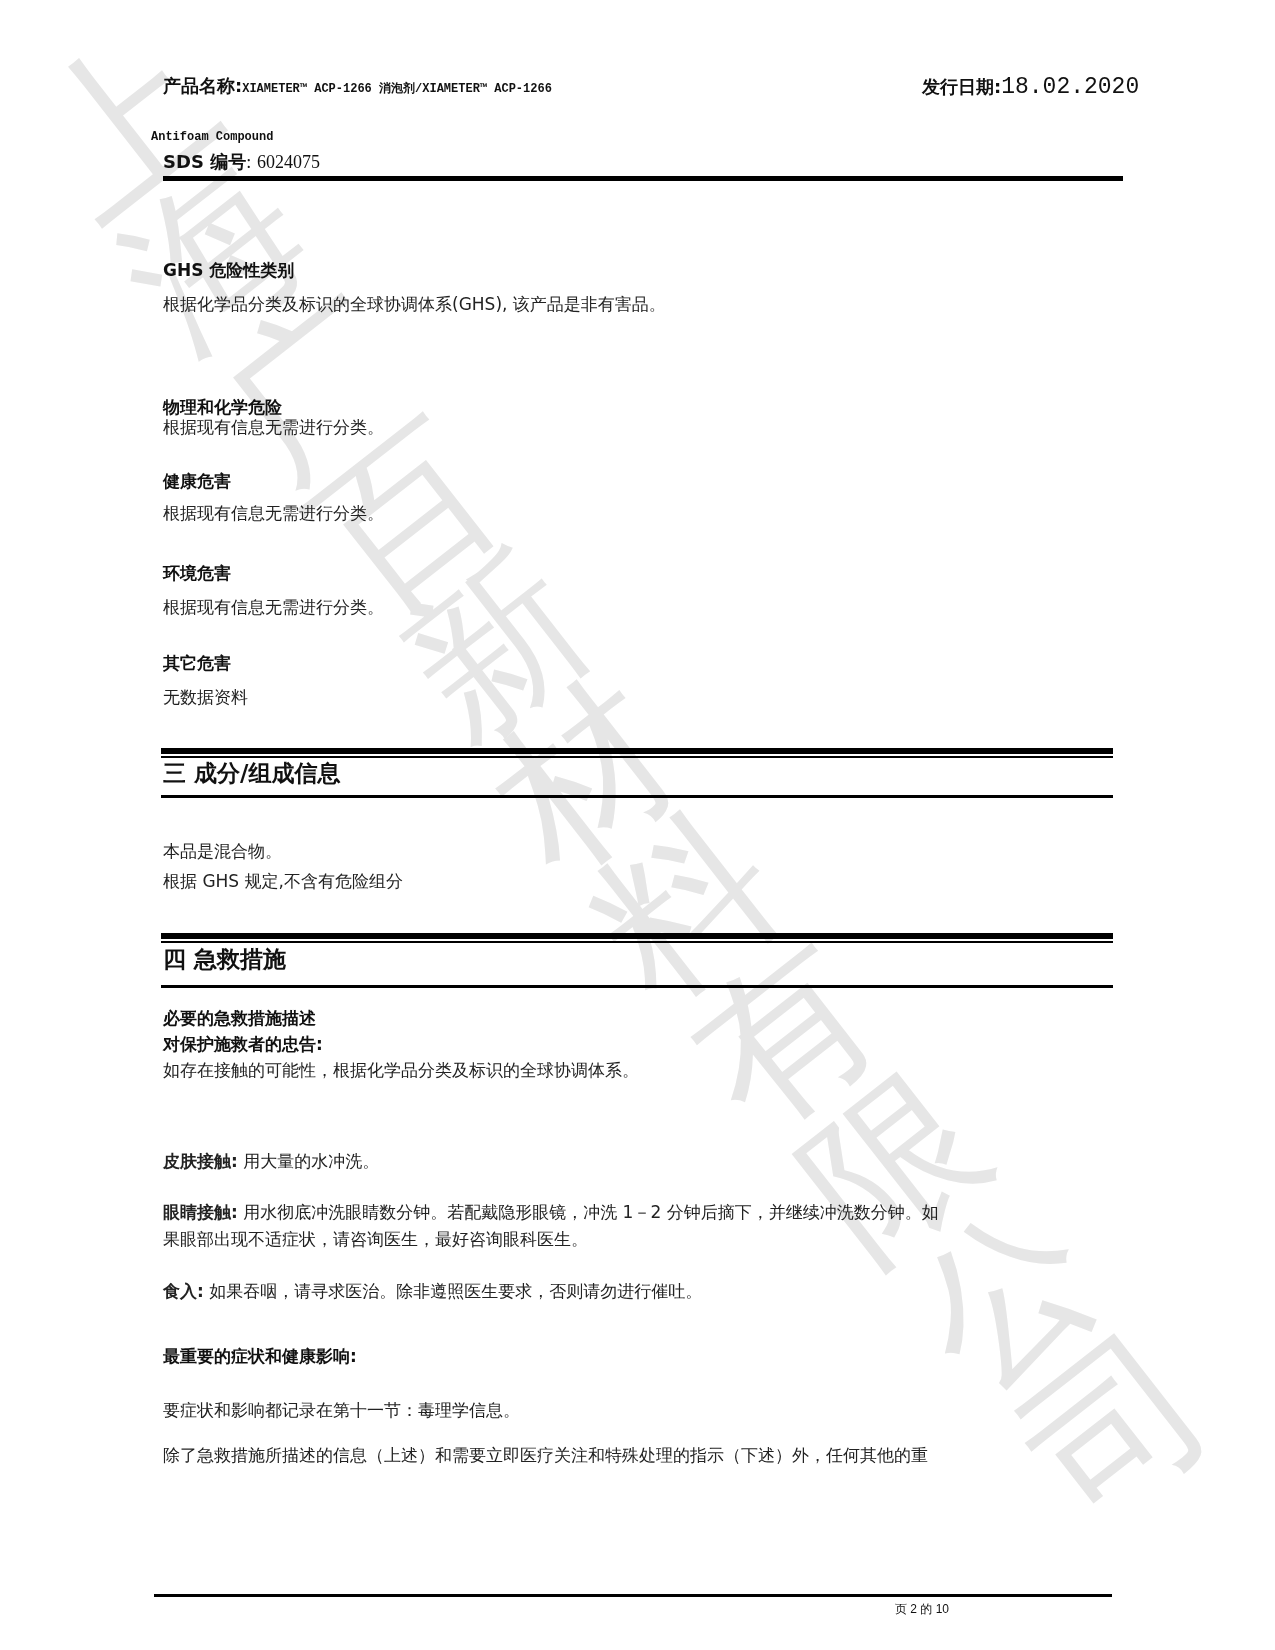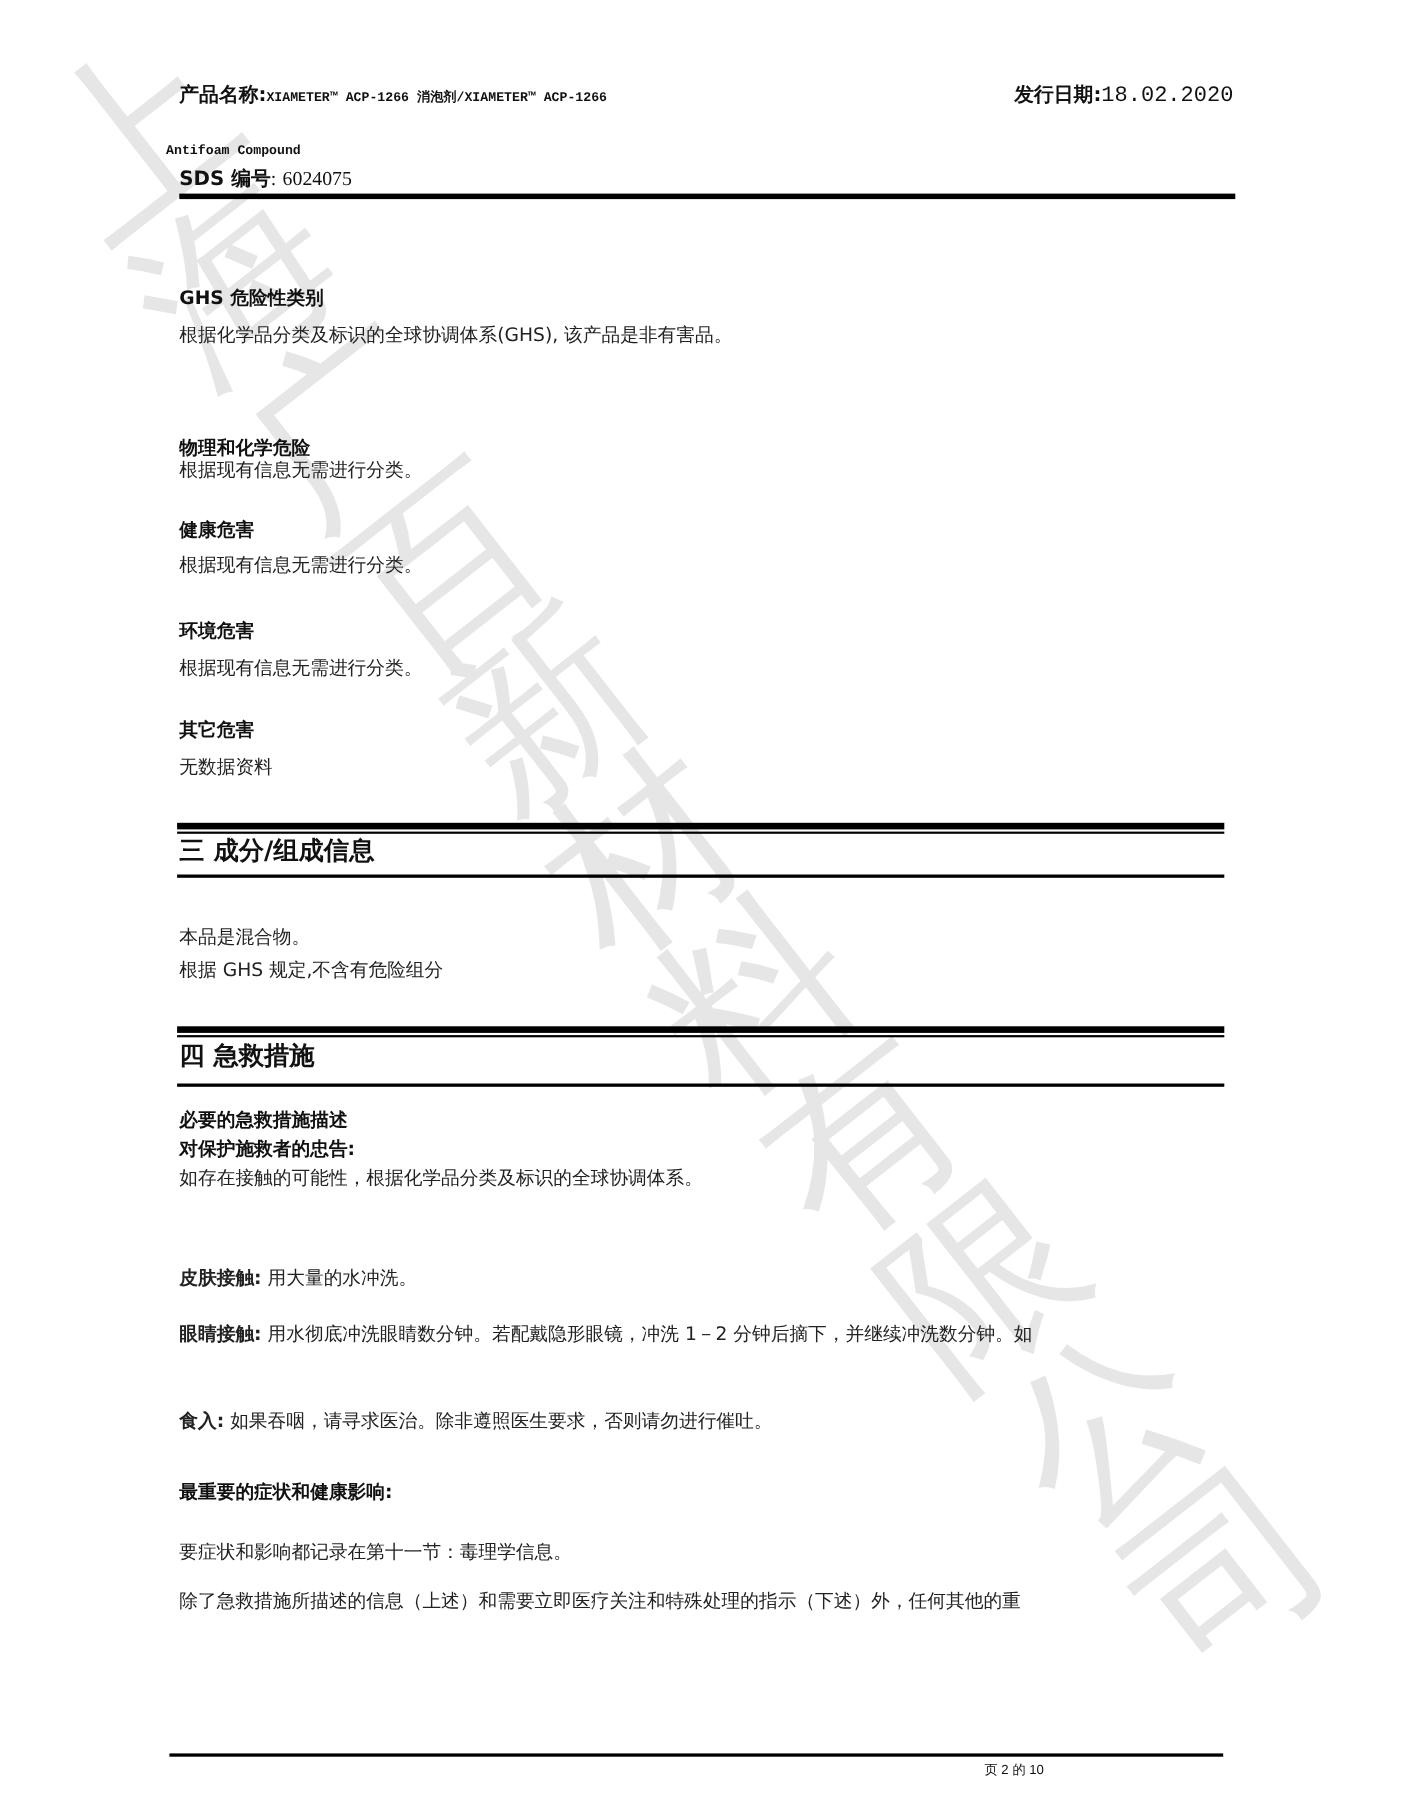--- a/index.html
+++ b/index.html
@@ -41,21 +41,21 @@
 </div>
 
 <div class="content">
 
   <div class="abs hdr" style="left:163px; top:74px;">
     <span class="b">产品名称:</span><span class="mono b" style="font-size:12px;">XIAMETER™ ACP-1266 消泡剂/XIAMETER™ ACP-1266</span>
   </div>
   <div class="abs hdr mono b" style="left:151px; top:102px; font-size:12px;margin-top:28px;">Antifoam Compound</div>
 
   <div class="abs hdr" style="left:922px; top:74px;">
-    <span class="b">发行日期:</span><span class="mono" style="font-size:20px;">18.02.2020</span>
+    <span class="b">发行日期:</span><span class="mono" style="font-size:23px;">18.02.2020</span>
   </div>
 
   <div class="abs hdr" style="left:163px; top:150px;">
     <span class="b">SDS 编号</span><span class="serif">:</span>
     <span class="serif">6024075</span>
   </div>
   <div class="rule-header"></div>
 
   <div class="abs h" style="left:163px; top:259px;">GHS 危险性类别</div>
   <div class="abs p" style="left:163px; top:293px;">根据化学品分类及标识的全球协调体系(GHS), 该产品是非有害品。</div>
@@ -94,20 +94,21 @@
   <div class="abs p" style="left:163px; top:1059px;">如存在接触的可能性，根据化学品分类及标识的全球协调体系。</div>
 
 
   <div class="abs p" style="left:163px; top:1150px;">
     <span class="b">皮肤接触:</span><span> 用大量的水冲洗。</span>
   </div>
 
   <div class="abs p" style="left:163px; top:1201px;">
     <span class="b">眼睛接触:</span><span> 用水彻底冲洗眼睛数分钟。若配戴隐形眼镜，冲洗 1－2 分钟后摘下，并继续冲洗数分钟。如</span>
   </div>
+  <div class="abs p" style="left:163px; top:1228px;">果眼部出现不适症状，请咨询医生，最好咨询眼科医生。</div>
 
   <div class="abs p" style="left:163px; top:1280px;text-align:right;">
     <span class="b">食入:</span><span> 如果吞咽，请寻求医治。除非遵照医生要求，否则请勿进行催吐。</span>
   </div>
 
   <div class="abs h" style="left:163px; top:1345px;">最重要的症状和健康影响:</div>
   <div class="abs p" style="left:163px; top:1444px;">除了急救措施所描述的信息（上述）和需要立即医疗关注和特殊处理的指示（下述）外，任何其他的重</div>
   <div class="abs p" style="left:163px; top:1399px;">要症状和影响都记录在第十一节：毒理学信息。</div>
 
   <div class="footer-rule"></div>

